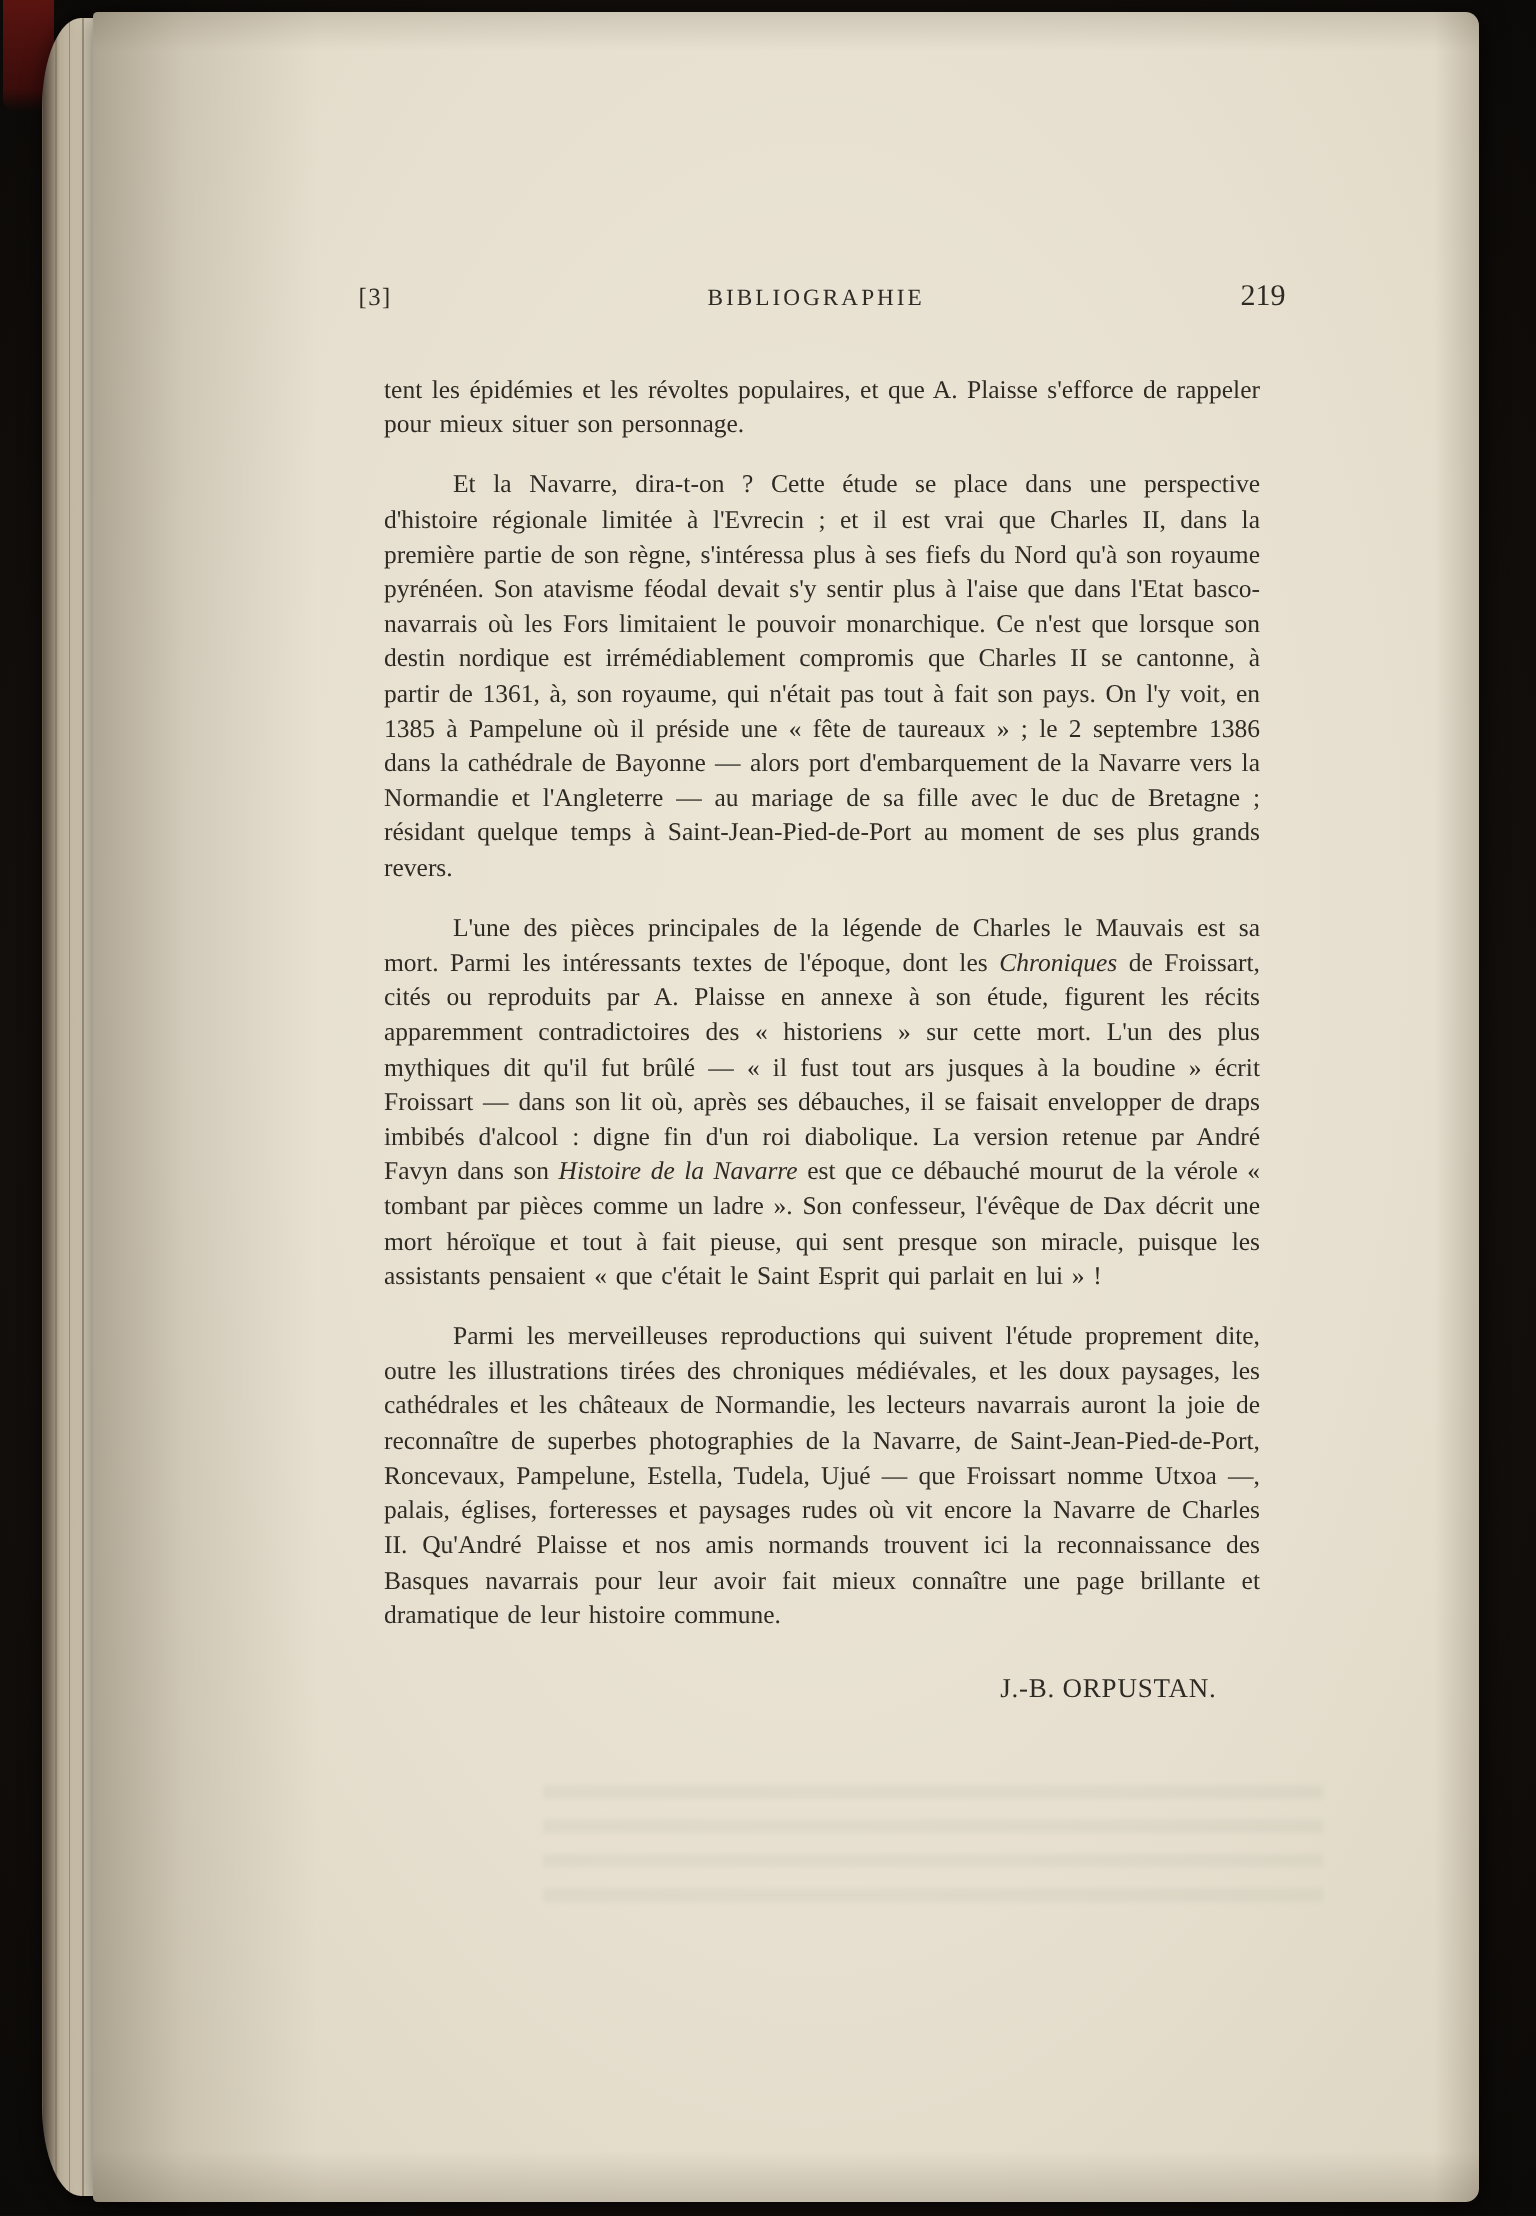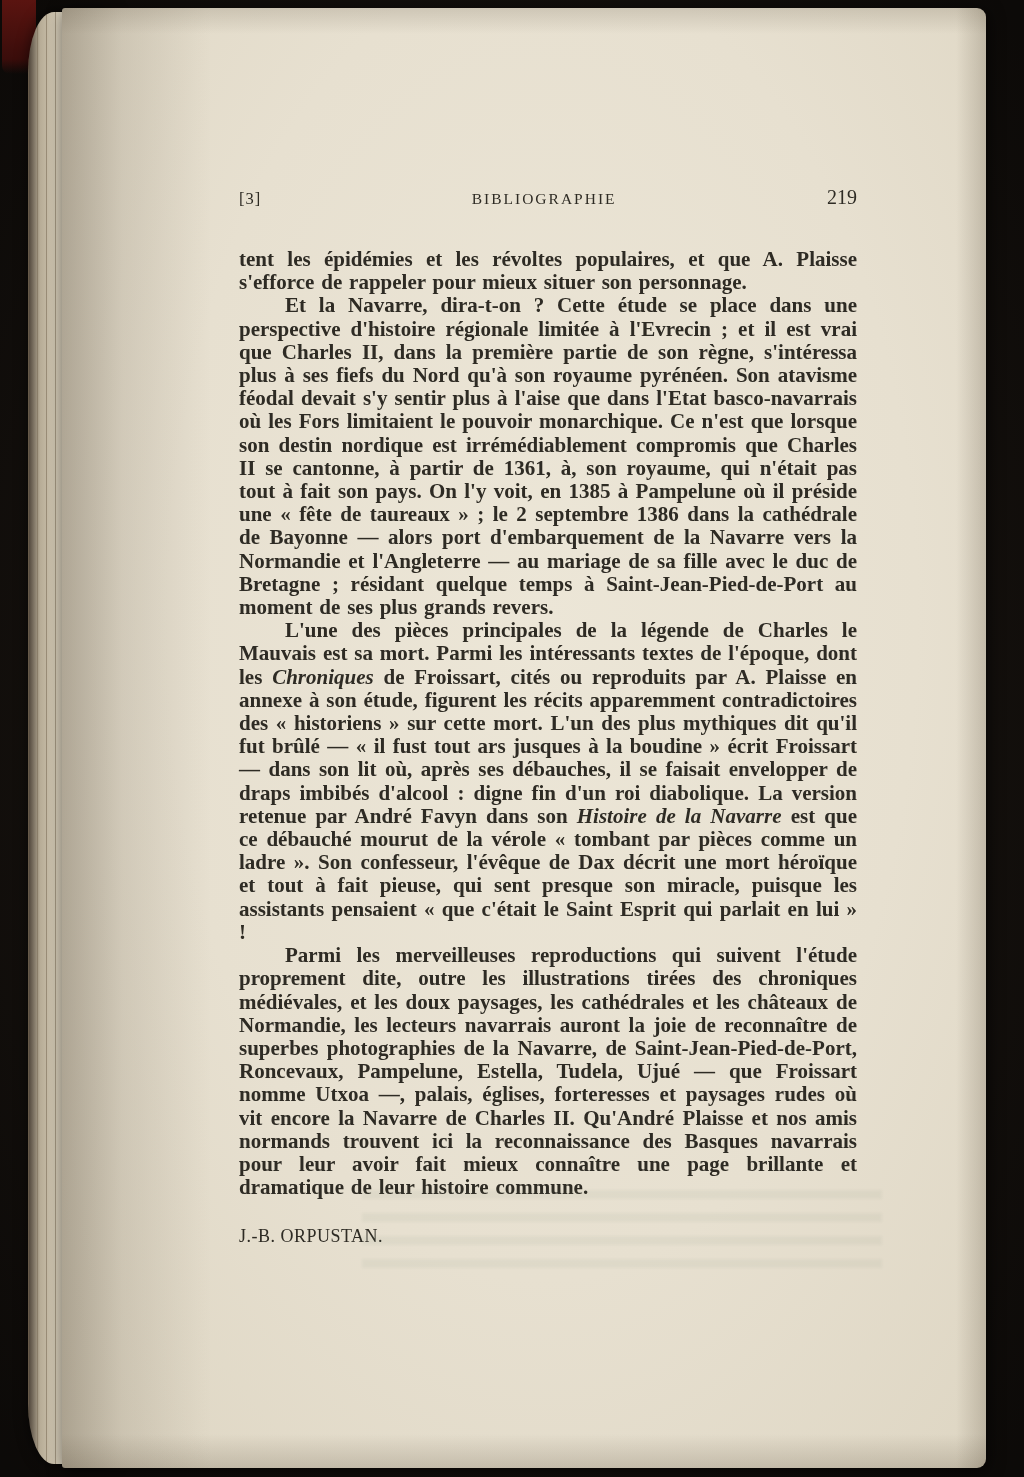--- a/index.html
+++ b/index.html
@@ -40,27 +40,27 @@
   }
   .header {
     display:flex; justify-content:space-between; align-items:baseline;
     font-size:16px;
   }
   .header .marker { font-size:16.5px; letter-spacing:1px; }
   .header .running-title { font-size:15.5px; letter-spacing:2px;font-family:Liberation Serif, serif; }
   .header .page-number { font-size:20px; }
   .body { margin-top:39px; }
   .body p.para {
-    margin:0; font-size:21px; line-height:23.2px;
-    text-align:justify; word-spacing:1.6px;font-weight:bold;
+    margin:17px; font-size:17px; line-height:23.2px;
+    text-align:justify; word-spacing:1.6px;
   }
   .body p.para.indent { text-indent:46px; }
   .body i { font-style:italic; }
   .signature {
-    margin-top:27px; text-align:left; padding-right:46px;
+    margin-top:27px; text-align:right; padding-right:46px;
     font-size:18px; letter-spacing:.5px;
   }
   .ghost {
     position:absolute; left:300px; top:1182px; width:520px; height:88px;
     opacity:.07; filter:blur(1.6px); pointer-events:none;
     background:repeating-linear-gradient(180deg, rgba(96,118,96,.9) 0 9px, rgba(96,118,96,0) 9px 23px);
   }
 </style>
 </head>
 <body>

